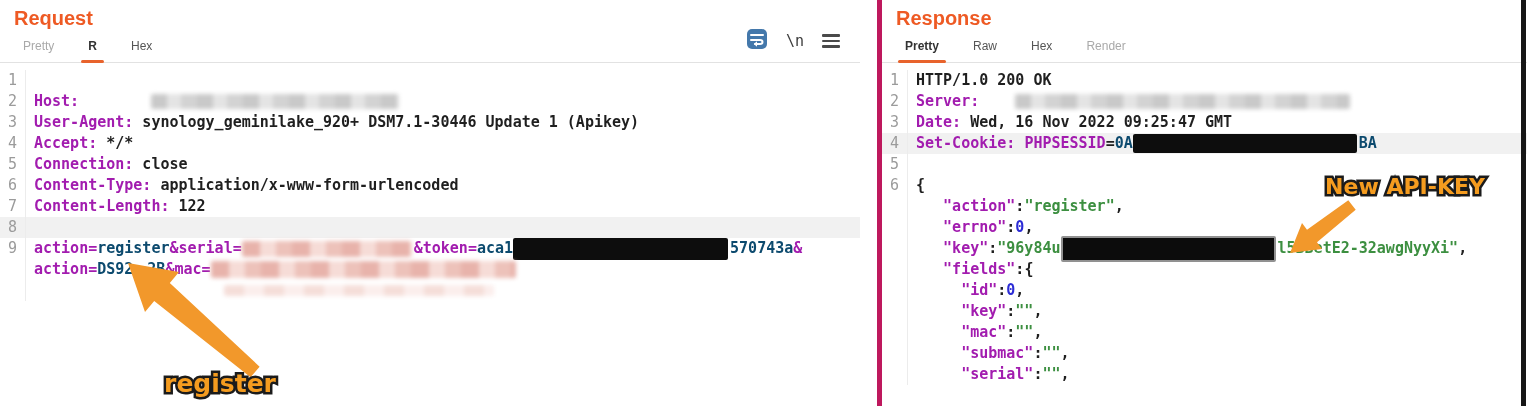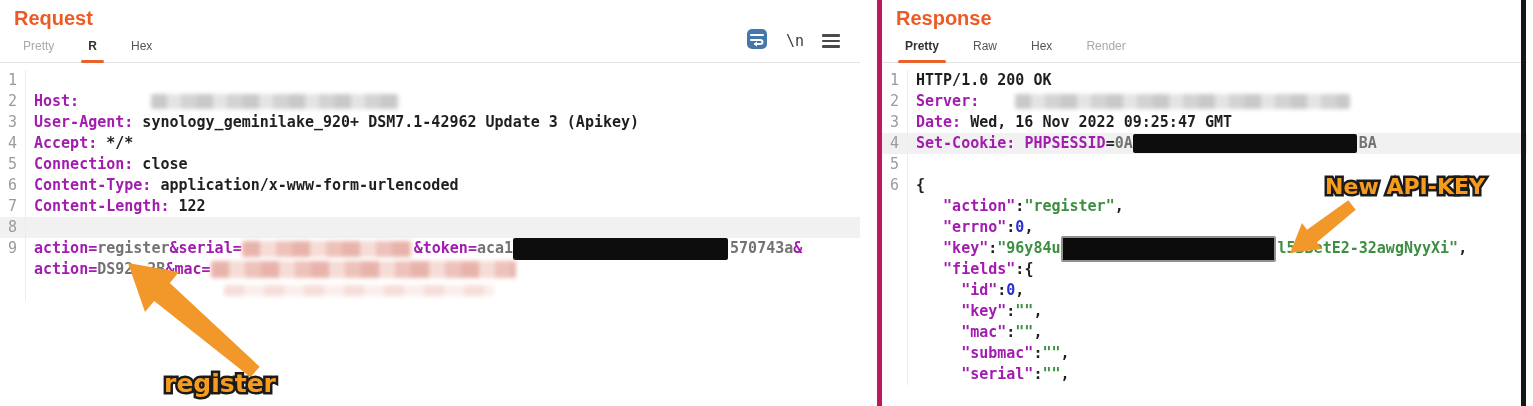--- a/index.html
+++ b/index.html
@@ -24,21 +24,21 @@
 
   .code{padding-top:7px;font-family:"DejaVu Sans Mono",monospace;font-size:15px;font-weight:700;
         line-height:21px;color:#1f1f1f;}
   .code-line{display:flex;min-height:21px;}
   .code-line.hl{background:#f1f1f1;}
   .ln{flex:0 0 26px;text-align:right;padding-right:8px;color:#9b9b9b;font-weight:400;
       border-right:1px solid #ececec;box-sizing:border-box;}
   .lt{white-space:pre;padding-left:8px;}
   .tk-k{color:#a21caf;}
   .tk-p{color:#1f1f1f;}
-  .tk-v{color:#737373;}
+  .tk-v{color:#0c4a6e;}
   .tk-s{color:#3c8f40;}
   .tk-n{color:#2c2cd6;}
   .redact{display:inline-block;vertical-align:middle;margin:-4px 2px -4px 0;border-radius:2px;}
   .redact.black{background:#0d0d0d;}
   .redact.black-bordered{background:#0c0c0c;border:2px solid #919191;}
   .redact.blur-gray{background:repeating-linear-gradient(90deg,#c9c9c9 0 16px,#e4e4e4 16px 30px,#d3d3d3 30px 46px);filter:blur(2px);}
   .redact.blur-pink{background:repeating-linear-gradient(90deg,#e8b3ab 0 18px,#f6dcd7 18px 34px,#edc2ba 34px 50px);filter:blur(2px);}
   .redact.blur-pink-light{background:repeating-linear-gradient(90deg,#f5ded9 0 20px,#fbeeec 20px 40px);filter:blur(2px);}
 
   .annotations{position:absolute;inset:0;pointer-events:none;}
@@ -78,21 +78,21 @@
     <div class="code">
         <div class="code-line">
           <span class="ln">1</span>
         </div>
         <div class="code-line">
           <span class="ln">2</span>
           <span class="lt"><span class="tk-k">Host:</span><span class="tk-p">        </span><span class="redact blur-gray" style="width: 248px; height: 15px;"></span></span>
         </div>
         <div class="code-line">
           <span class="ln">3</span>
-          <span class="lt"><span class="tk-k">User-Agent:</span><span class="tk-p"> synology_geminilake_920+ DSM7.1-42962 Update 3 (Apikey)</span></span>
+          <span class="lt"><span class="tk-k">User-Agent:</span><span class="tk-p"> synology_geminilake_920+ DSM7.1-30446 Update 1 (Apikey)</span></span>
         </div>
         <div class="code-line">
           <span class="ln">4</span>
           <span class="lt"><span class="tk-k">Accept:</span><span class="tk-p"> */*</span></span>
         </div>
         <div class="code-line">
           <span class="ln">5</span>
           <span class="lt"><span class="tk-k">Connection:</span><span class="tk-p"> close</span></span>
         </div>
         <div class="code-line">

